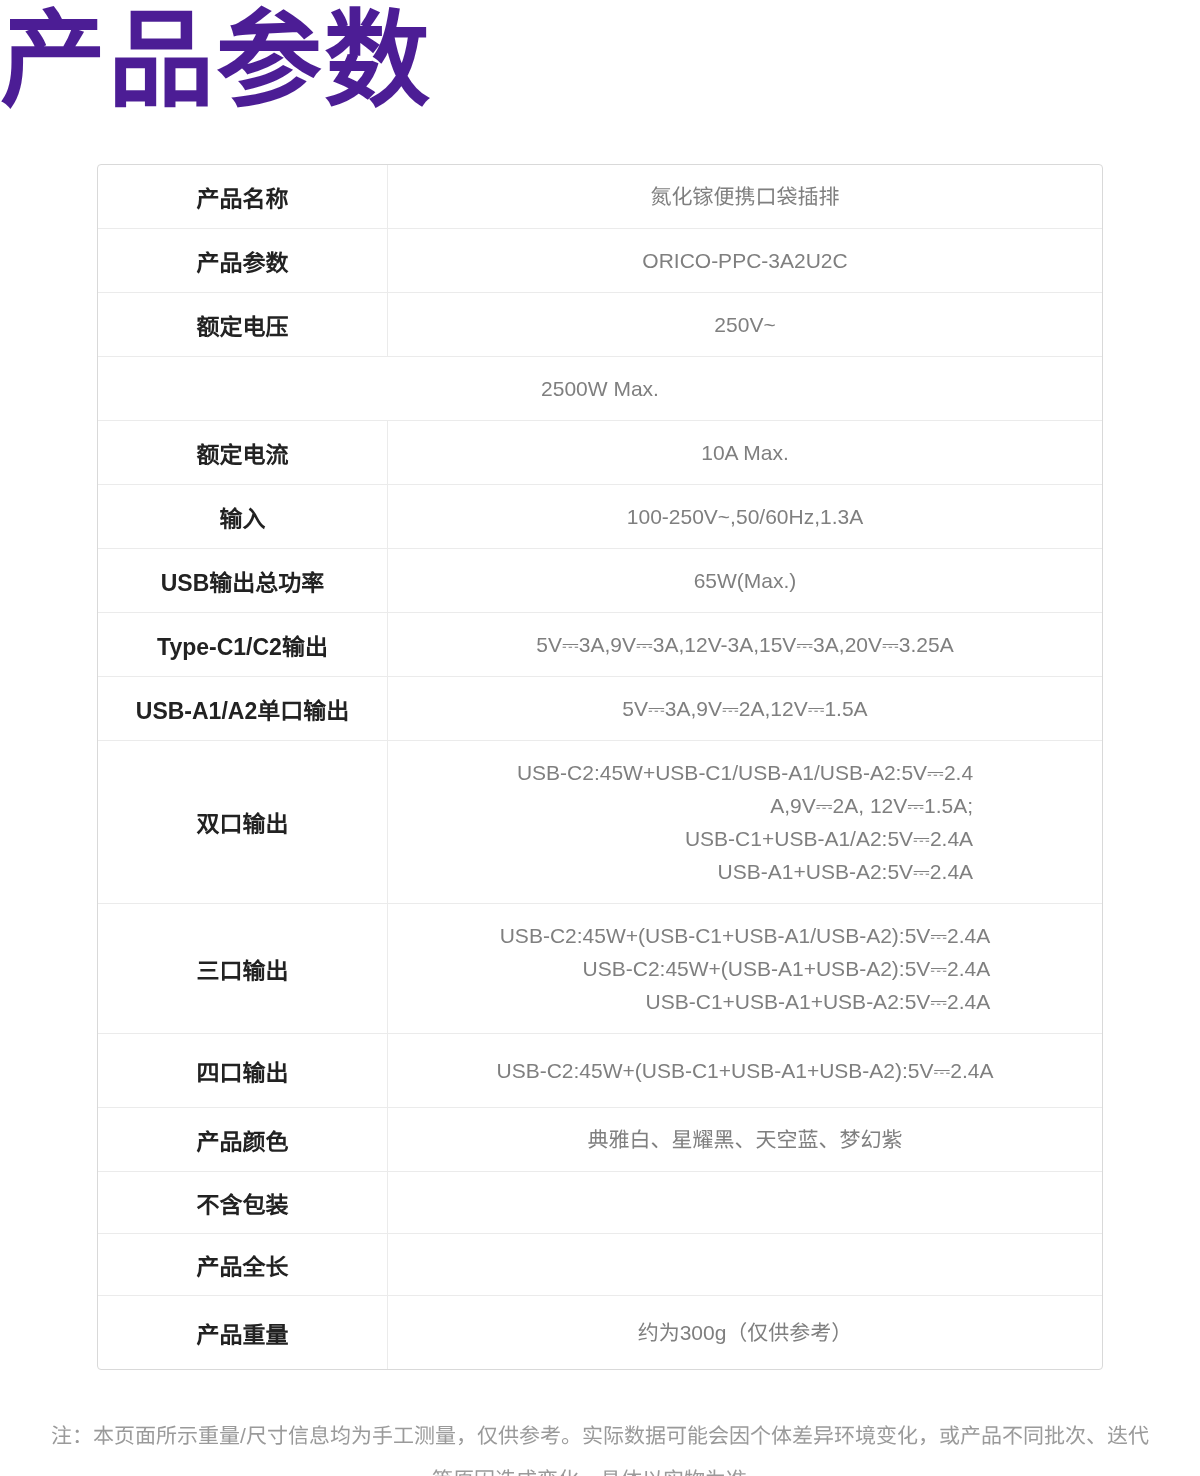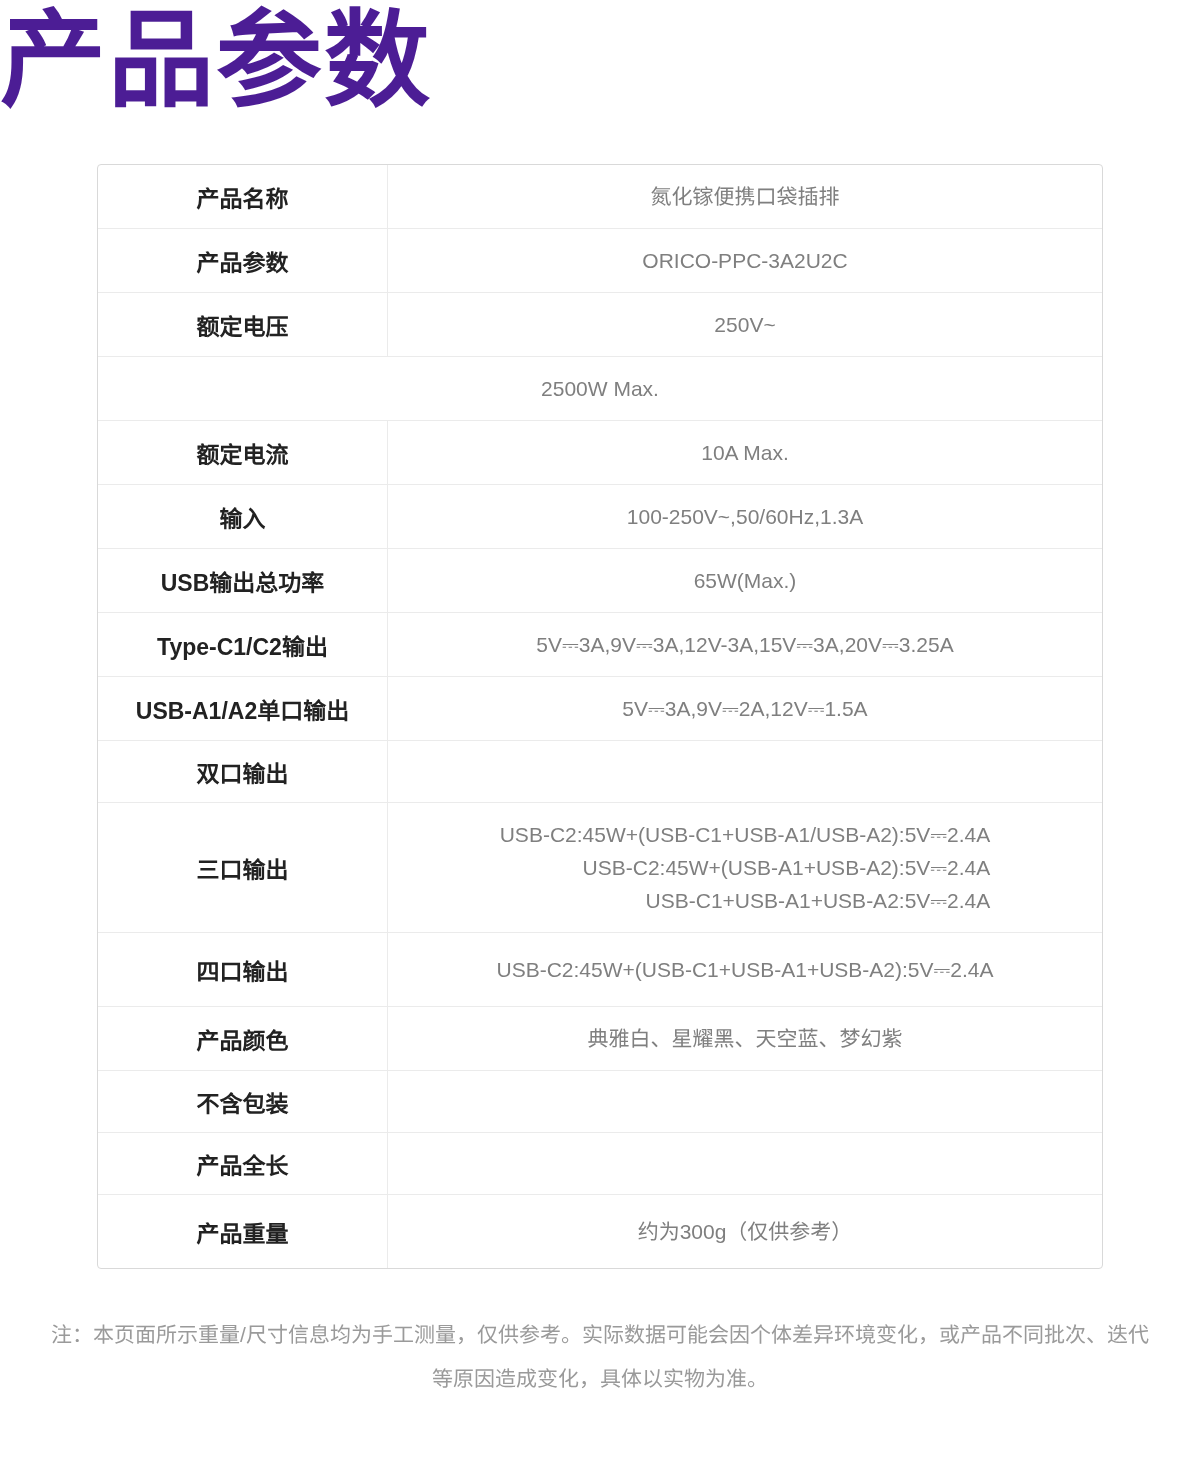--- a/index.html
+++ b/index.html
@@ -115,20 +115,24 @@
     <div class="spec-value">5V⎓3A,9V⎓3A,12V-3A,15V⎓3A,20V⎓3.25A</div>
   </div>
 
   <div class="spec-row">
     <div class="spec-label">USB-A1/A2单口输出</div>
     <div class="spec-value">5V⎓3A,9V⎓2A,12V⎓1.5A</div>
   </div>
 
   <div class="spec-row">
     <div class="spec-label">双口输出</div>
+    <div class="spec-value">USB-C2:45W+USB-C1/USB-A1/USB-A2:5V⎓2.4
+A,9V⎓2A, 12V⎓1.5A;
+USB-C1+USB-A1/A2:5V⎓2.4A
+USB-A1+USB-A2:5V⎓2.4A</div>
   </div>
 
   <div class="spec-row">
     <div class="spec-label">三口输出</div>
     <div class="spec-value">USB-C2:45W+(USB-C1+USB-A1/USB-A2):5V⎓2.4A
 USB-C2:45W+(USB-A1+USB-A2):5V⎓2.4A
 USB-C1+USB-A1+USB-A2:5V⎓2.4A</div>
   </div>
 
   <div class="spec-row h-lg">

